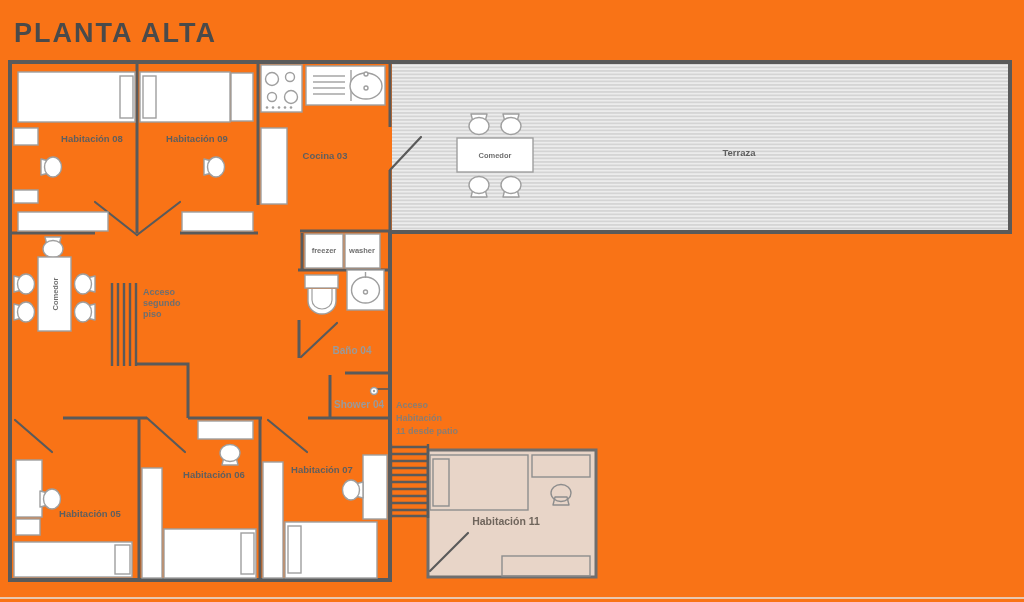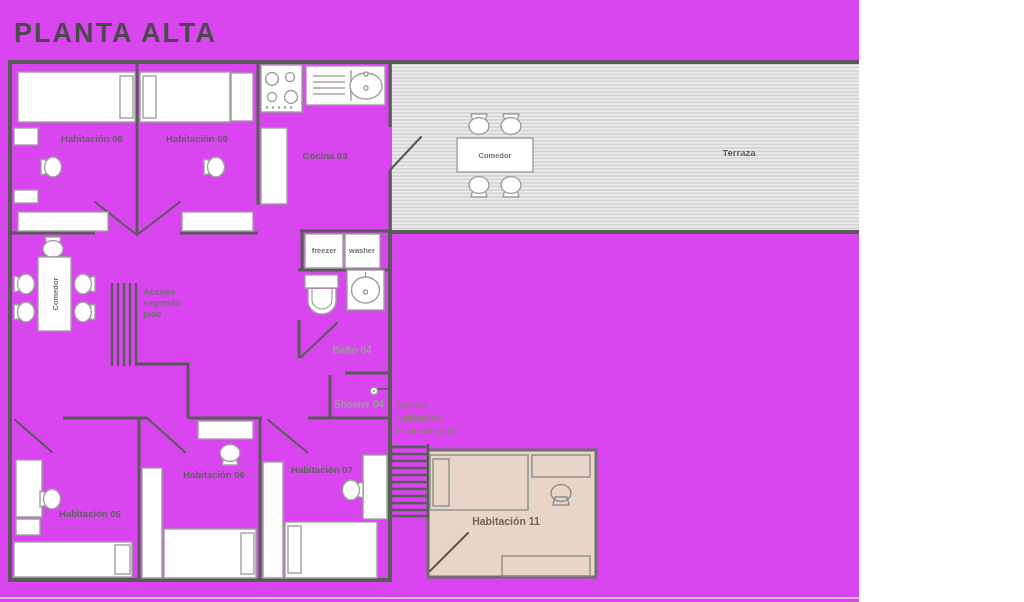--- a/index.html
+++ b/index.html
@@ -1,16 +1,16 @@
 <!DOCTYPE html>
 <html><head>
 <meta charset="utf-8">
 <style>
   html,body{margin:0;padding:0;background:#fff;}
-  .stage{position:relative;width:859px;height:602px;background:#d946ef;overflow:hidden;
+  .stage{position:relative;width:1024px;height:602px;background:#f97316;overflow:hidden;
          font-family:"Liberation Sans", sans-serif;}
   svg{position:absolute;left:0;top:0;}
   .room-label{font-family:"Liberation Sans", sans-serif;font-size:9.5px;font-weight:700;fill:#5f5f5f;}
   .muted-label{font-family:"Liberation Sans", sans-serif;font-size:10px;font-weight:700;fill:#9a9a9a;}
   .small-label{font-family:"Liberation Sans", sans-serif;font-size:7.5px;font-weight:700;fill:#6f6f6f;}
   .note-label{font-family:"Liberation Sans", sans-serif;font-size:9px;font-weight:700;fill:#6f6f6f;}
   .patio-label{font-family:"Liberation Sans", sans-serif;font-size:9px;font-weight:700;fill:#8a7d72;}
   .tan-label{font-family:"Liberation Sans", sans-serif;font-size:10.5px;font-weight:700;fill:#6f655c;}
   .title-text{font-family:"Liberation Sans", sans-serif;font-size:27px;font-weight:700;
               letter-spacing:2px;fill:#4a4a4a;}

